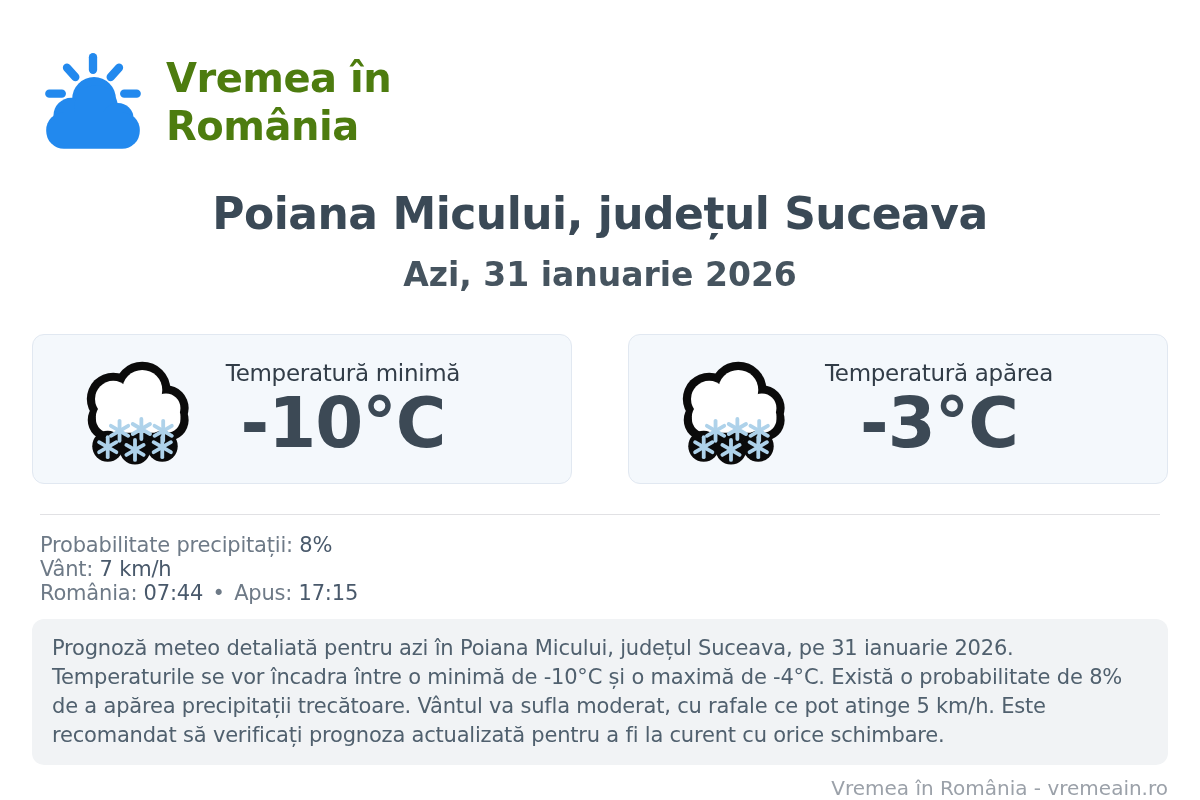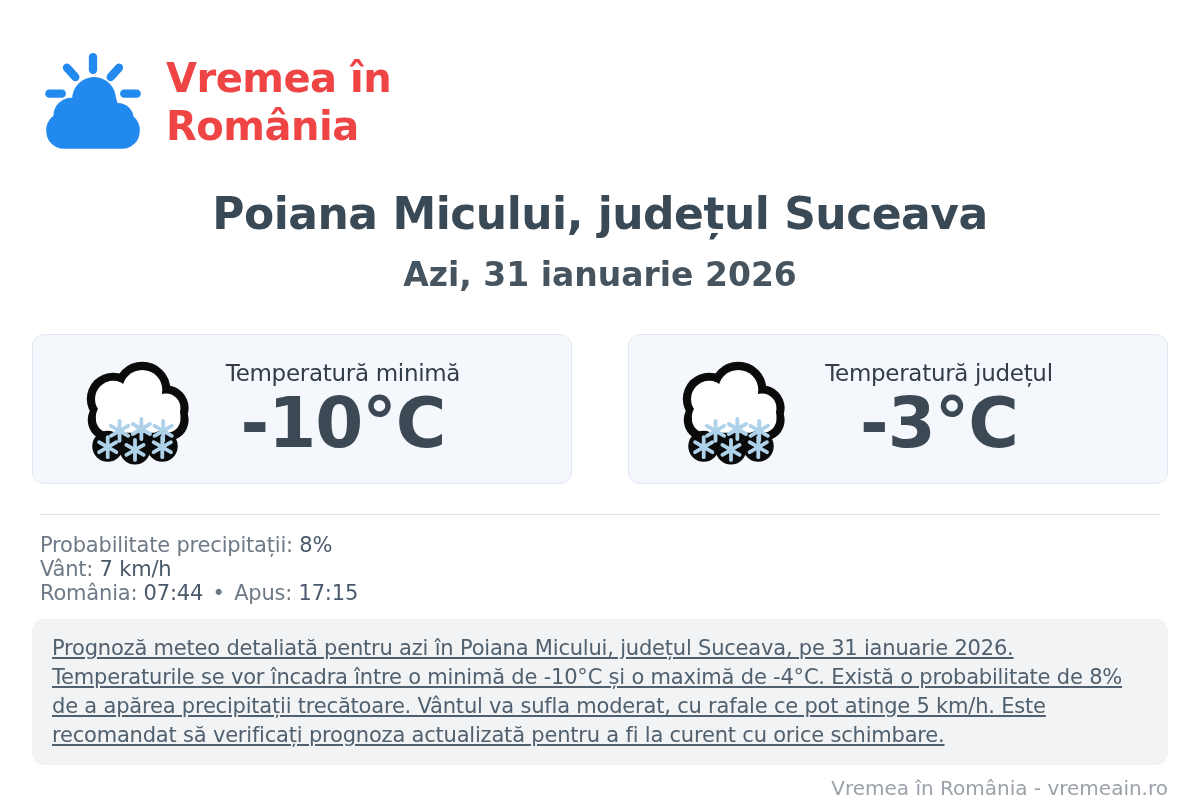--- a/index.html
+++ b/index.html
@@ -3,21 +3,21 @@
 <meta charset="utf-8">
 <style>
   * { margin:0; padding:0; box-sizing:border-box; }
   html,body { width:1200px; height:800px; overflow:hidden; background:#ffffff;
               font-family:"DejaVu Sans","Liberation Sans",sans-serif; }
   .page { position:relative; width:1200px; height:800px; padding-top:46px; }
 
   
   .brand { display:flex; align-items:center; gap:20px; padding-left:40px; height:112px; }
   .brand-logo { width:106px; height:104px; flex:0 0 auto; }
-  .brand-name { font-size:40px; font-weight:bold; color:#ef4444; line-height:48px; letter-spacing:-0.5px; }
+  .brand-name { font-size:40px; font-weight:bold; color:#4d7c0f; line-height:48px; letter-spacing:-0.5px; }
 
   
   .title { margin-top:30px; text-align:center; font-size:44px; font-weight:bold;
            color:#3a4956; letter-spacing:-0.5px; }
   .subtitle { margin-top:16px; text-align:center; font-size:33px; font-weight:bold;
               color:#46545f; }
 
   
   .cards { display:flex; gap:56px; margin:40px 32px 0;align-items:flex-end; }
   .card { flex:1; height:150px; background:#f4f8fc; border:1px solid #e1e8f1;
@@ -32,21 +32,21 @@
   .divider { border:none; border-top:1px solid #e1e1e4; margin:30px 40px 0; }
   .stats { display:flex; justify-content:space-between; align-items:baseline;
            margin:18px 40px 0; font-size:21px; letter-spacing:-0.2px;flex-direction:column; }
   .stat-label { color:#6e7a87; }
   .stat-value { color:#49596b; margin-left:0.3em; }
   .stat-dot { color:#6e7a87; margin:0 0.45em; }
 
   
   .description { margin:14px 32px 0; background:#f1f3f5; border-radius:12px;
                  padding:15px 20px; font-size:21px; line-height:29px; color:#50606e;
-                 letter-spacing:-0.2px;text-decoration:underline; }
+                 letter-spacing:-0.2px; }
 
   
   .footer { position:absolute; right:32px; bottom:0; font-size:20px; color:#9ba1a9; }
 </style>
 </head>
 <body>
 
 <div class="page">
 
   <header class="brand">
@@ -136,21 +136,21 @@
           <circle cx="96" cy="102" r="17"></circle>
         </g>
         <use href="#flk" transform="translate(49,85)"></use>
         <use href="#flk" transform="translate(73,83)"></use>
         <use href="#flk" transform="translate(97,85)"></use>
         <use href="#flk" transform="translate(36,103)"></use>
         <use href="#flk" transform="translate(66,106)"></use>
         <use href="#flk" transform="translate(96,103)"></use>
       </svg>
       <div class="card-text">
-        <div class="card-label">Temperatură județul</div>
+        <div class="card-label">Temperatură apărea</div>
         <div class="card-value">-3°C</div>
       </div>
     </section>
 
   </div>
 
   <hr class="divider">
 
   <div class="stats">
     <div><span class="stat-label">Probabilitate precipitații:</span><span class="stat-value">8%</span></div>

